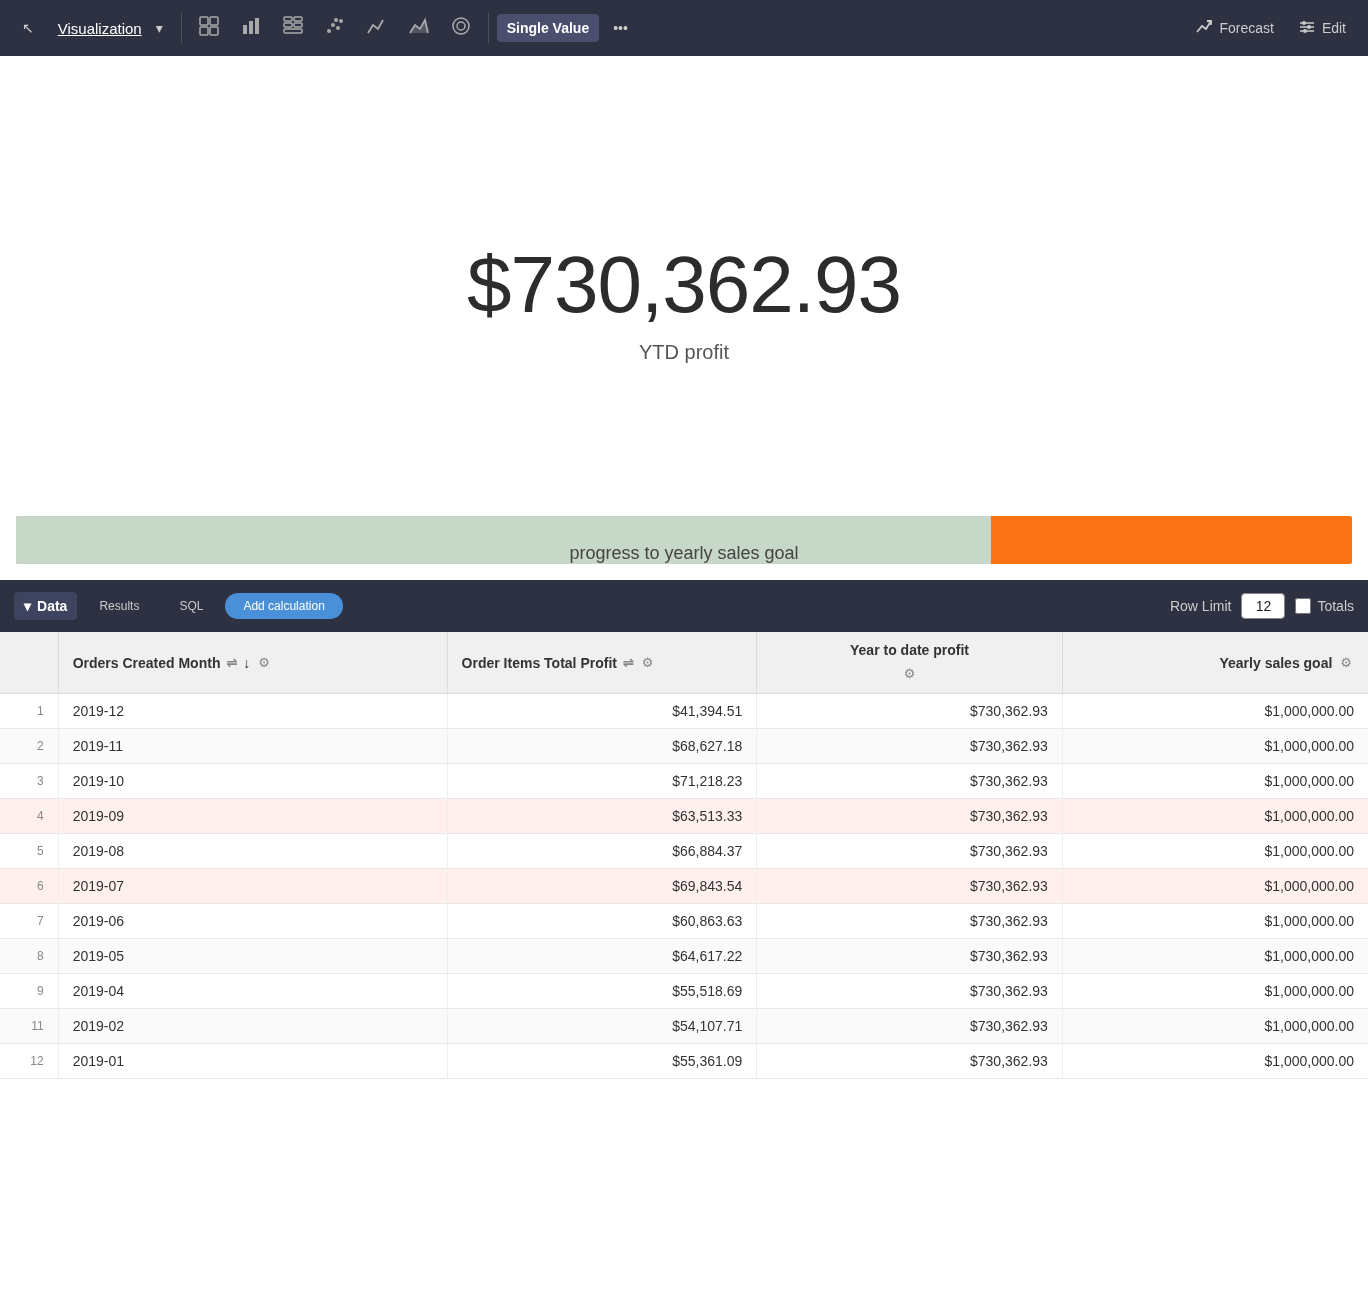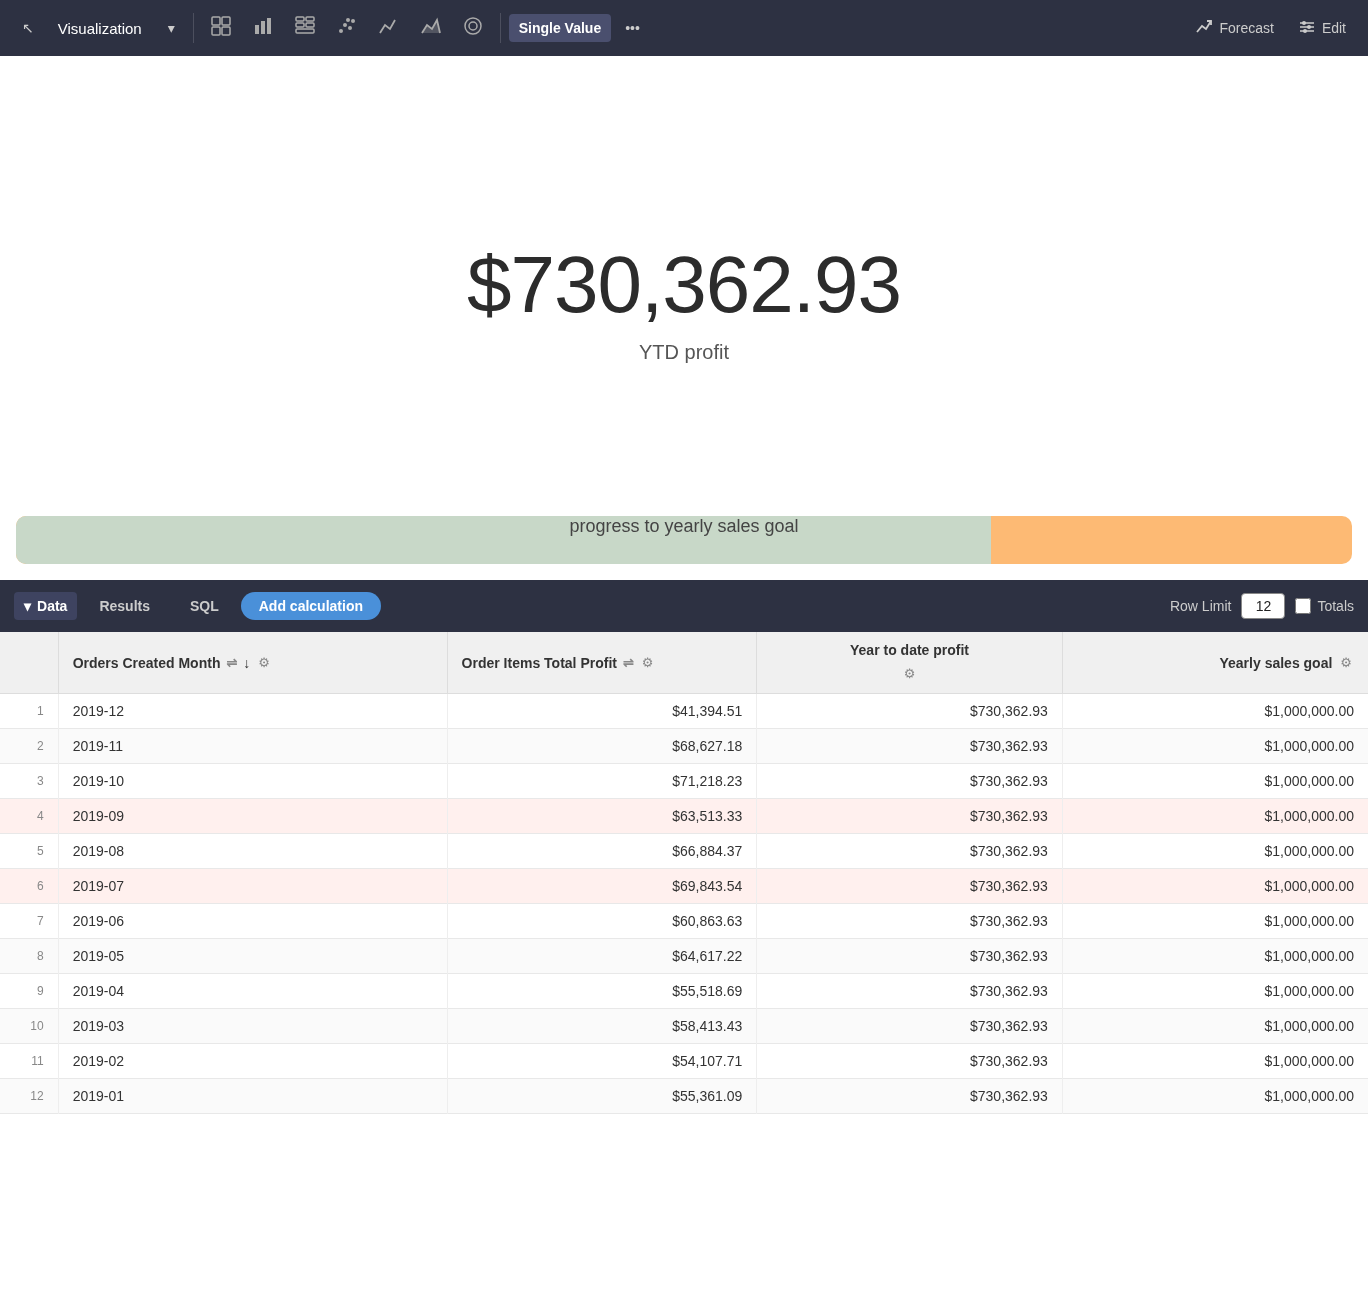--- a/index.html
+++ b/index.html
@@ -22,21 +22,21 @@
       padding: 6px 10px;
       border-radius: 4px;
       cursor: pointer;
       font-size: 14px;
       color: #ccc;
       white-space: nowrap;
     }
     .toolbar-item.active { background: #3e4360; color: #fff; font-weight: 600; }
     .toolbar-item.highlighted { background: #4a4f6e; color: #fff; font-weight: 600; }
     .toolbar-separator { width: 1px; height: 30px; background: rgba(255,255,255,0.15); margin: 0 4px; }
-    .toolbar-viz-label { color: #fff; font-size: 15px; font-weight: 500; margin-right: 20px; }
+    .toolbar-viz-label { color: #fff; font-size: 15px; font-weight: 500; margin-right: 8px; text-decoration: underline; }
     .toolbar-icon { font-size: 18px; color: #aaa; padding: 6px 8px; border-radius: 4px; cursor: pointer; }
     .toolbar-right { margin-left: auto; display: flex; align-items: center; gap: 4px; }
 
     
     .viz-area {
       background: #fff;
       display: flex;
       flex-direction: column;
       align-items: center;
       justify-content: center;
@@ -55,25 +55,25 @@
       margin-top: 10px;
     }
 
     
     .progress-area {
       width: 100%;
       padding: 0 16px 16px;
       background: #fff;
     }
     .progress-bar-container {
-      background: #fdba74;
-      border-radius: 10px;
+      background: #f97316;
+      border-radius: 2px;
       height: 48px;
       display: flex;
-      align-items: flex-start;
+      align-items: flex-end;
       overflow: hidden;
       position: relative;
     }
     .progress-bar-fill {
       background: #c8d8c8;
       height: 100%;
       width: 73%;
     }
     .progress-bar-label {
       position: absolute;
@@ -89,22 +89,22 @@
       align-items: center;
       background: #2d3142;
       color: #fff;
       height: 52px;
       padding: 0 14px;
       gap: 4px;
     }
     .data-toolbar-btn {
       padding: 7px 18px;
       border-radius: 4px;
-      font-size: 14px;
-      font-weight: 700;
+      font-size: 12px;
+      font-weight: 400;
       cursor: pointer;
       color: #ccc;
     }
     .data-toolbar-btn.pill { background: #4a90d9; color: #fff; border-radius: 20px; padding: 6px 18px; }
     .data-toolbar-right { margin-left: auto; display: flex; align-items: center; gap: 10px; font-size: 14px; color: #ccc; }
     .row-limit-input {
       width: 44px;
       padding: 4px 6px;
       border-radius: 4px;
       border: 1px solid #888;
@@ -381,27 +381,20 @@
     <td class="td-right">$1,000,000.00</td>
   </tr>
         <tr>
     <td class="row-num">9</td>
     <td>2019-04</td>
     <td class="td-right">$55,518.69</td>
     <td class="td-right">$730,362.93</td>
     <td class="td-right">$1,000,000.00</td>
   </tr>
         <tr>
-    <td class="row-num">10</td>
-    <td>2019-03</td>
-    <td class="td-right">$58,413.43</td>
-    <td class="td-right">$730,362.93</td>
-    <td class="td-right">$1,000,000.00</td>
-  </tr>
-        <tr>
     <td class="row-num">11</td>
     <td>2019-02</td>
     <td class="td-right">$54,107.71</td>
     <td class="td-right">$730,362.93</td>
     <td class="td-right">$1,000,000.00</td>
   </tr>
         <tr>
     <td class="row-num">12</td>
     <td>2019-01</td>
     <td class="td-right">$55,361.09</td>

